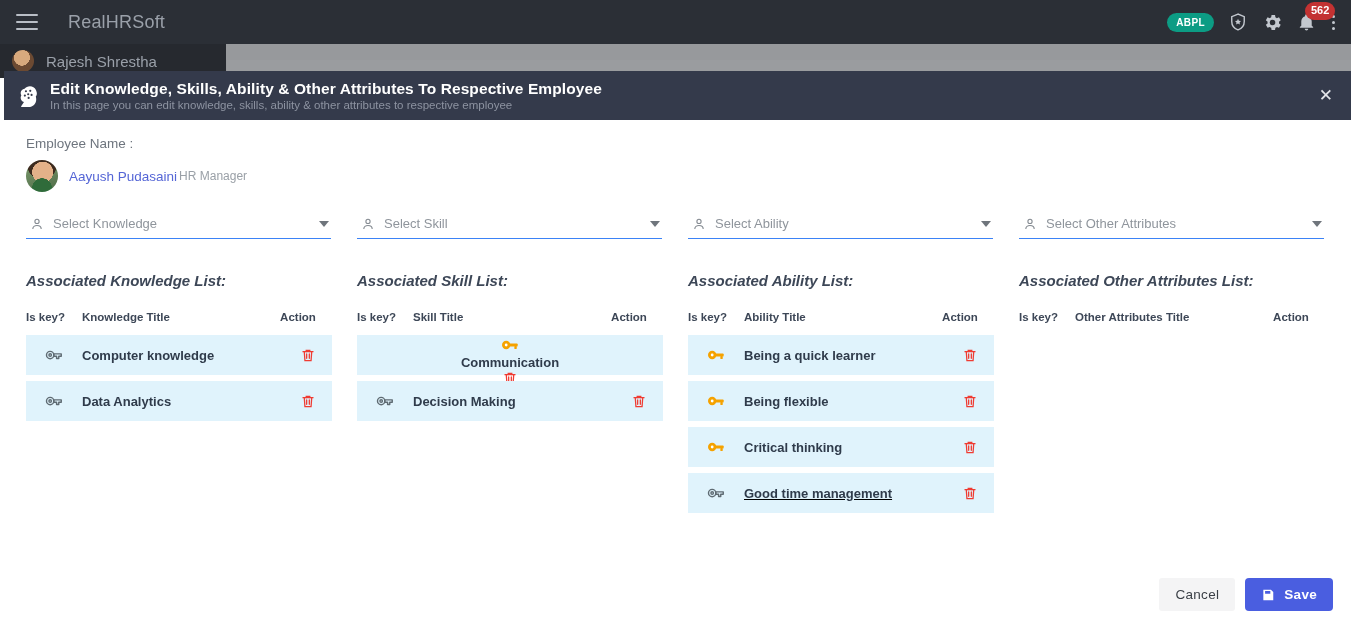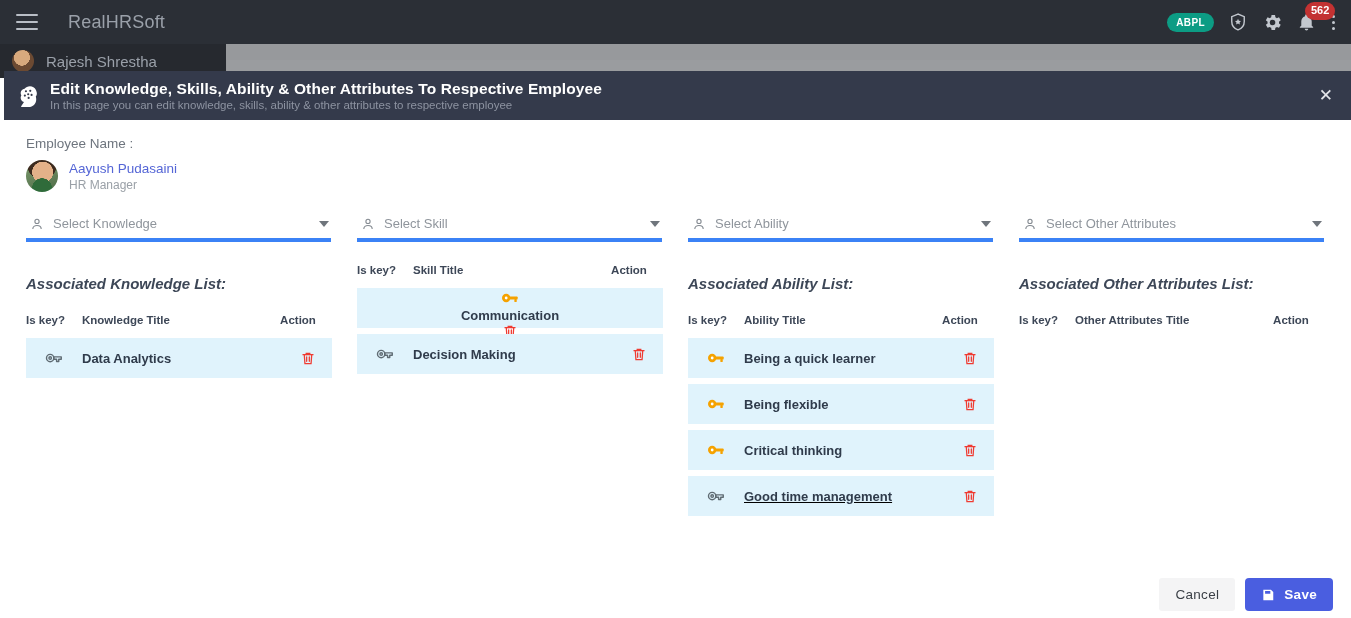--- a/index.html
+++ b/index.html
@@ -217,21 +217,21 @@
   .emp-avatar {
     width: 32px; height: 32px;
     border-radius: 50%;
     flex: none;
     background:
       radial-gradient(circle at 50% 88%, #2f6b3a 0 30%, rgba(0,0,0,0) 31%),
       radial-gradient(circle at 52% 38%, #e3b189 0 40%, rgba(0,0,0,0) 41%),
       radial-gradient(circle at 50% 16%, #3c2a1e 0 46%, rgba(0,0,0,0) 47%),
       linear-gradient(160deg, #7d9b6e, #4e6b47);
   }
-  .emp-info { display: flex; flex-direction: column; gap: 2px; }
+  .emp-info { display: flex; flex-direction: row; gap: 2px; }
   .emp-name {
     font-size: 13.5px;
     color: #5566d6;
     cursor: pointer;
   }
   .emp-role {
     font-size: 12px;
     color: #9aa0a7;
   }
 
@@ -240,21 +240,21 @@
     display: flex;
     margin-top: 24px;
   }
   .col { width: 331px; flex: none; padding-right: 26px; }
 
   
   .select-field {
     display: flex;
     align-items: center;
     gap: 9px;
-    border-bottom: 4px solid #3b82f6;
+    border-bottom: 1px solid #3b82f6;
     padding: 0 2px 7px 4px;
     cursor: pointer;
   }
   .select-icon { color: #848a91; display: flex; flex: none; }
   .select-placeholder {
     font-size: 13px;
     color: #8f959c;
     flex: 1;
     white-space: nowrap;
   }
@@ -465,20 +465,38 @@
             </div>
             <div class="tbl-rows">
                 <div class="tbl-row" style="background: rgb(224, 243, 252);">
                   <div class="td-key">
                     <svg class="key-icon" width="20" height="20" viewBox="0 0 24 24" fill="none" stroke="#5f6b73" stroke-width="1.7" stroke-linejoin="round">
                       <circle cx="7.4" cy="12" r="4.4"></circle>
                       <circle cx="7.4" cy="12" r="1.5"></circle>
                       <path d="M11.7 10.6h9v2.8h-3v2.7h-2.6v-2.7h-3.4z"></path>
                     </svg>
                   </div>
+                  <div class="td-title">Computer knowledge</div>
+                  <div class="td-action">
+                    <svg class="trash-icon" width="16" height="17" viewBox="0 0 24 24" fill="none" stroke="#ef3b32" stroke-width="1.9" stroke-linecap="round">
+                      <path d="M4.5 6.2h15"></path>
+                      <path d="M9.3 6.2V4.3h5.4v1.9"></path>
+                      <path d="M6.4 6.2l1 13.4h9.2l1-13.4"></path>
+                      <path d="M10 9.6v6.6M14 9.6v6.6"></path>
+                    </svg>
+                  </div>
+                </div>
+                <div class="tbl-row" style="background: rgb(224, 243, 252);">
+                  <div class="td-key">
+                    <svg class="key-icon" width="20" height="20" viewBox="0 0 24 24" fill="none" stroke="#5f6b73" stroke-width="1.7" stroke-linejoin="round">
+                      <circle cx="7.4" cy="12" r="4.4"></circle>
+                      <circle cx="7.4" cy="12" r="1.5"></circle>
+                      <path d="M11.7 10.6h9v2.8h-3v2.7h-2.6v-2.7h-3.4z"></path>
+                    </svg>
+                  </div>
                   <div class="td-title">Data Analytics</div>
                   <div class="td-action">
                     <svg class="trash-icon" width="16" height="17" viewBox="0 0 24 24" fill="none" stroke="#ef3b32" stroke-width="1.9" stroke-linecap="round">
                       <path d="M4.5 6.2h15"></path>
                       <path d="M9.3 6.2V4.3h5.4v1.9"></path>
                       <path d="M6.4 6.2l1 13.4h9.2l1-13.4"></path>
                       <path d="M10 9.6v6.6M14 9.6v6.6"></path>
                     </svg>
                   </div>
                 </div>
@@ -491,20 +509,21 @@
             <span class="select-icon">
               <svg width="14" height="14" viewBox="0 0 24 24" fill="none" stroke="currentColor" stroke-width="1.9">
                 <circle cx="12" cy="7.5" r="3.6"></circle>
                   <path d="M4.8 20.5c0-3.7 3.2-6 7.2-6s7.2 2.3 7.2 6"></path>
               </svg>
             </span>
             <span class="select-placeholder">Select Skill</span>
             <span class="caret"></span>
           </div>
 
+          <div class="list-title">Associated Skill List:</div>
 
           <div class="tbl">
             <div class="tbl-head">
               <div class="th-key">Is key?</div>
               <div class="th-title">Skill Title</div>
               <div class="th-action">Action</div>
             </div>
             <div class="tbl-rows">
                 <div class="tbl-row" style="background: rgb(224, 243, 252); flex-direction: column;">
                   <div class="td-key">

